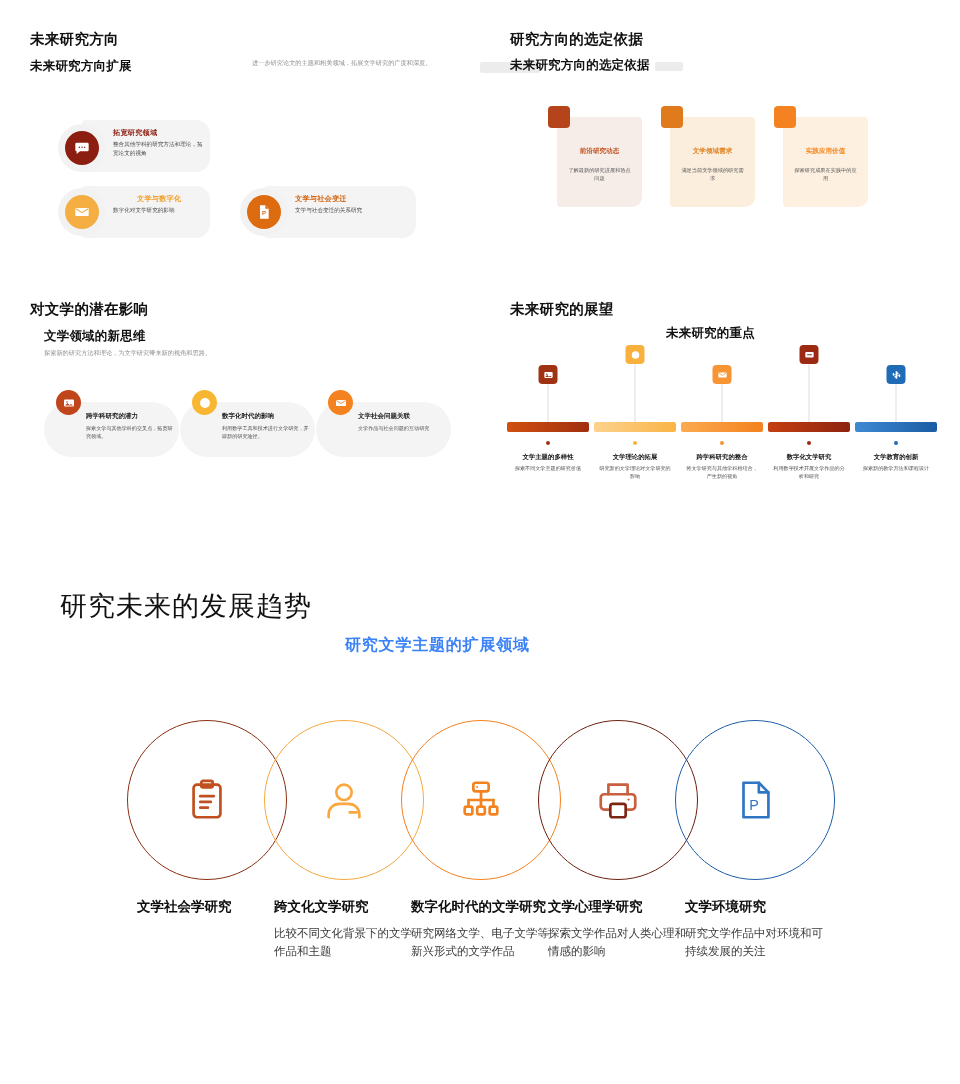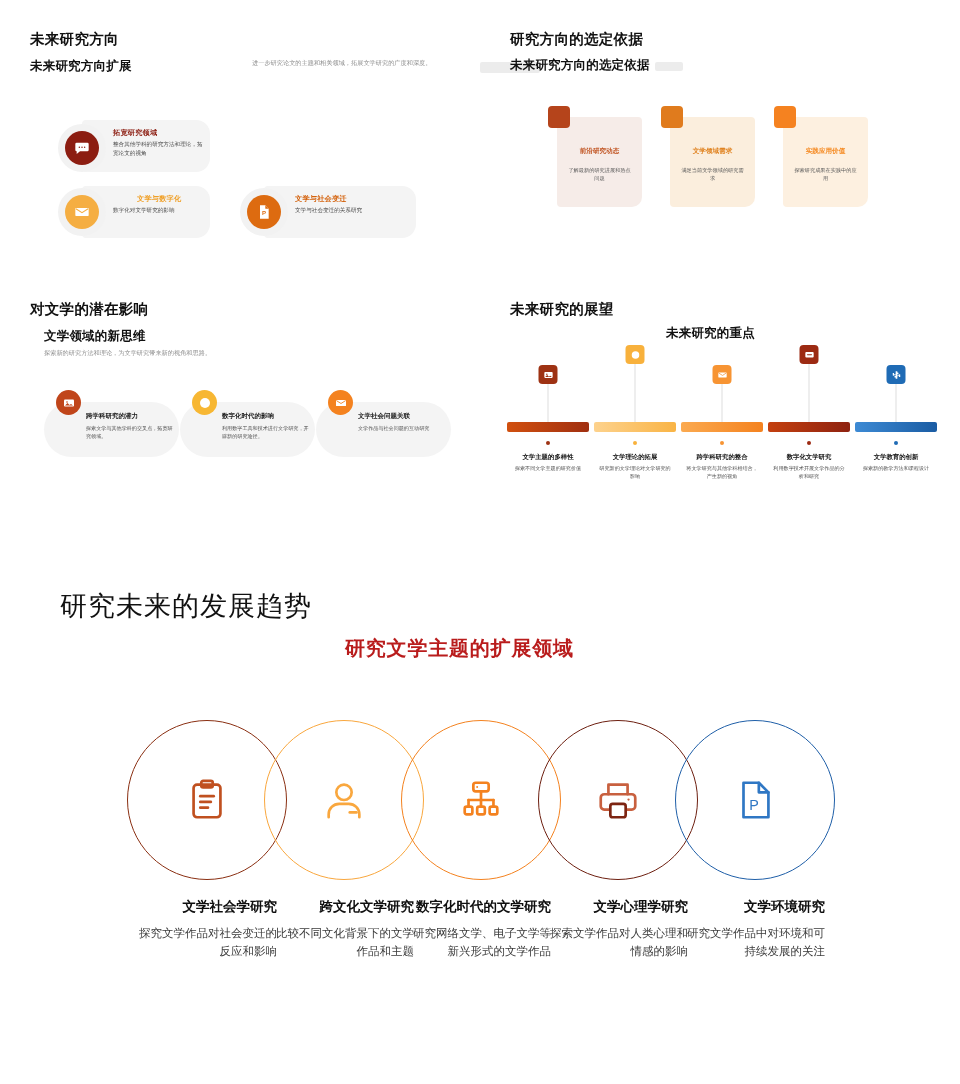--- a/index.html
+++ b/index.html
@@ -209,43 +209,43 @@
     position: absolute;
     left: 60px; top: 58px;
     font-size: 27px;
     font-weight: normal;
     color: #111111;
     letter-spacing: 1px;
   }
   .big-h2 {
     position: absolute;
     left: 345px; top: 105px;
-    font-size: 20px;
-    font-weight: bold;
-    color: #b91c1c;
+    font-size: 16px;
+    font-weight: bold;
+    color: #3b82f6;
     letter-spacing: .8px;
   }
   .circles {
     position: absolute;
     left: 0; top: 190px;
     width: 960px; height: 180px;
   }
   .circ {
     position: absolute;
     width: 160px; height: 160px;
     border-radius: 50%;
     border: 1.4px solid #000;
     background: transparent;
     display: flex; align-items: center; justify-content: center;
   }
   .circ svg { width: 46px; height: 46px; display: block; }
   .blabel {
     position: absolute;
     width: 140px;
-    text-align: right;
+    text-align: left;
   }
   .blabel-tt {
     font-size: 13.5px;
     font-weight: bold;
     color: #0f0f0f;
     white-space: nowrap;
   }
   .blabel-dd {
     margin-top: 9px;
     font-size: 11.5px;
@@ -497,21 +497,20 @@
             <path d="M6 3h8l5 5v13H6z"></path>
             <path d="M14 3v5h5"></path>
             <text x="11.5" y="17" font-size="7.5" fill="#2f77c4" stroke="none" text-anchor="middle" font-family="Liberation Sans, sans-serif">P</text>
           </svg>
         </span>
       </div>
     </div>
 
     <div class="blabel" style="left:137px; top:368px;">
       <div class="blabel-tt">文学社会学研究</div>
-      <div class="blabel-dd">探究文学作品对社会变迁的反应和影响</div>
     </div>
     <div class="blabel" style="left:274px; top:368px;">
       <div class="blabel-tt">跨文化文学研究</div>
       <div class="blabel-dd">比较不同文化背景下的文学作品和主题</div>
     </div>
     <div class="blabel" style="left:411px; top:368px;">
       <div class="blabel-tt">数字化时代的文学研究</div>
       <div class="blabel-dd">研究网络文学、电子文学等新兴形式的文学作品</div>
     </div>
     <div class="blabel" style="left:548px; top:368px;">

